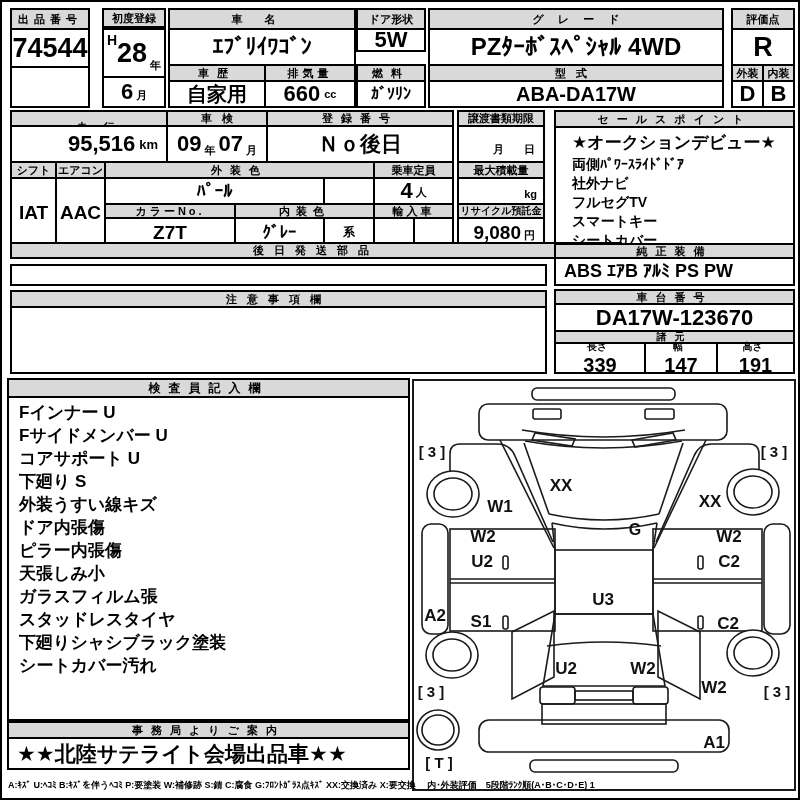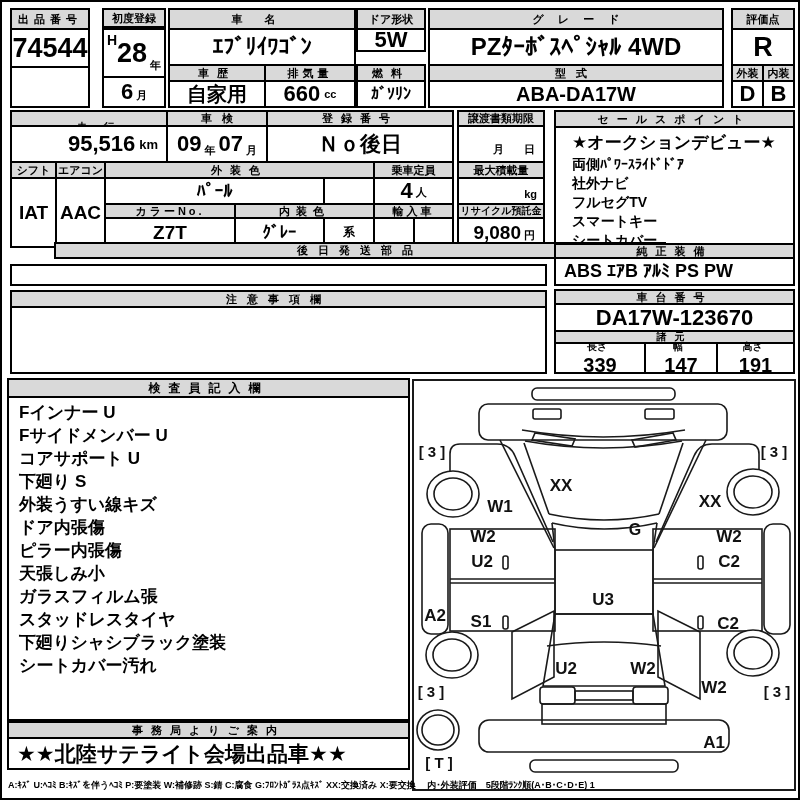--- a/index.html
+++ b/index.html
@@ -128,21 +128,21 @@
   <div class="hd" style="left:552px;top:108px;width:241px;height:18px;letter-spacing:8px;">セールスポイント</div>
   <div class="bx salesbox" style="left:552px;top:124px;width:241px;height:122px;padding-left:16px;">
       <div>★オークションデビュー★</div>
       <div>両側ﾊﾟﾜｰｽﾗｲﾄﾞﾄﾞｱ</div>
       <div>社外ナビ</div>
       <div>フルセグTV</div>
       <div>スマートキー</div>
       <div>シートカバー</div>
     </div>
 
-  <div class="hd" style="left:8px;top:240px;width:612px;height:17px;letter-spacing:10px;margin-left:44px;">後日発送部品</div>
+  <div class="hd" style="left:8px;top:240px;width:612px;height:17px;letter-spacing:10px;">後日発送部品</div>
   <div class="bx" style="left:8px;top:262px;width:537px;height:22px;"></div>
   <div class="hd" style="left:8px;top:288px;width:537px;height:18px;letter-spacing:10px;">注意事項欄</div>
   <div class="bx" style="left:8px;top:304px;width:537px;height:68px;"></div>
 
   <div class="hd" style="left:552px;top:241px;width:241px;height:16px;letter-spacing:8px;">純正装備</div>
   <div class="bx left" style="left:552px;top:255px;width:241px;height:29px;font-size:18px;white-space:nowrap;">ABS ｴｱB ｱﾙﾐ PS PW</div>
   <div class="hd" style="left:552px;top:287px;width:241px;height:16px;letter-spacing:8px;">車台番号</div>
   <div class="bx" style="left:552px;top:301px;width:241px;height:29px;font-size:22px;">DA17W-123670</div>
   <div class="hd" style="left:552px;top:328px;width:241px;height:14px;letter-spacing:8px;font-size:10px;">諸元</div>
   <div class="bx dimcell" style="left:552px;top:340px;width:92px;height:32px;">

